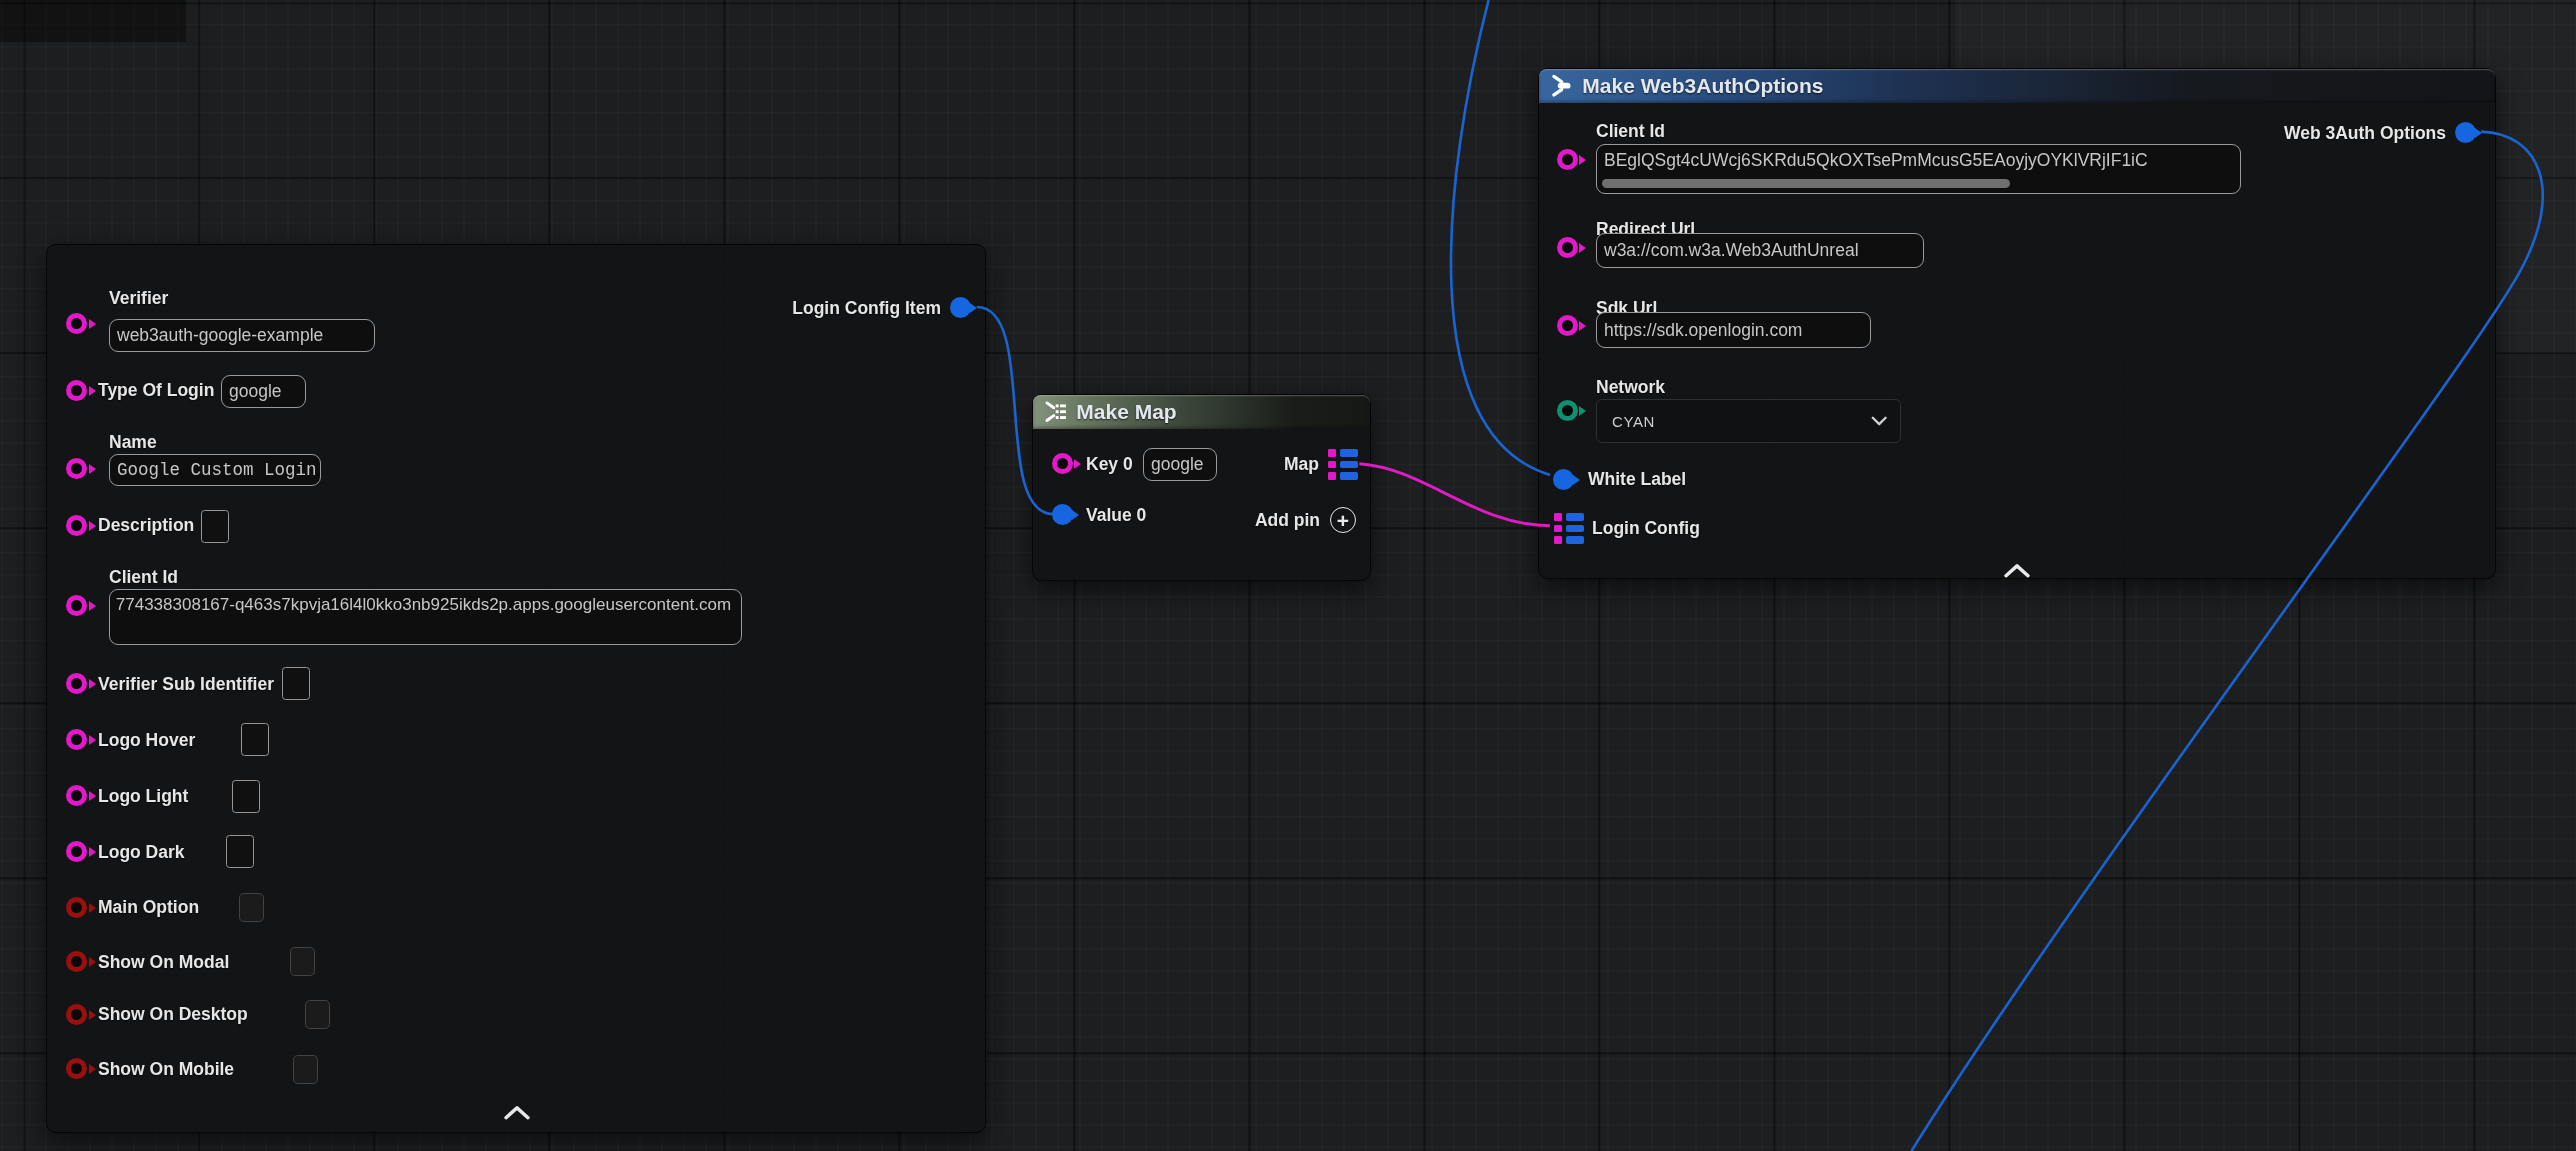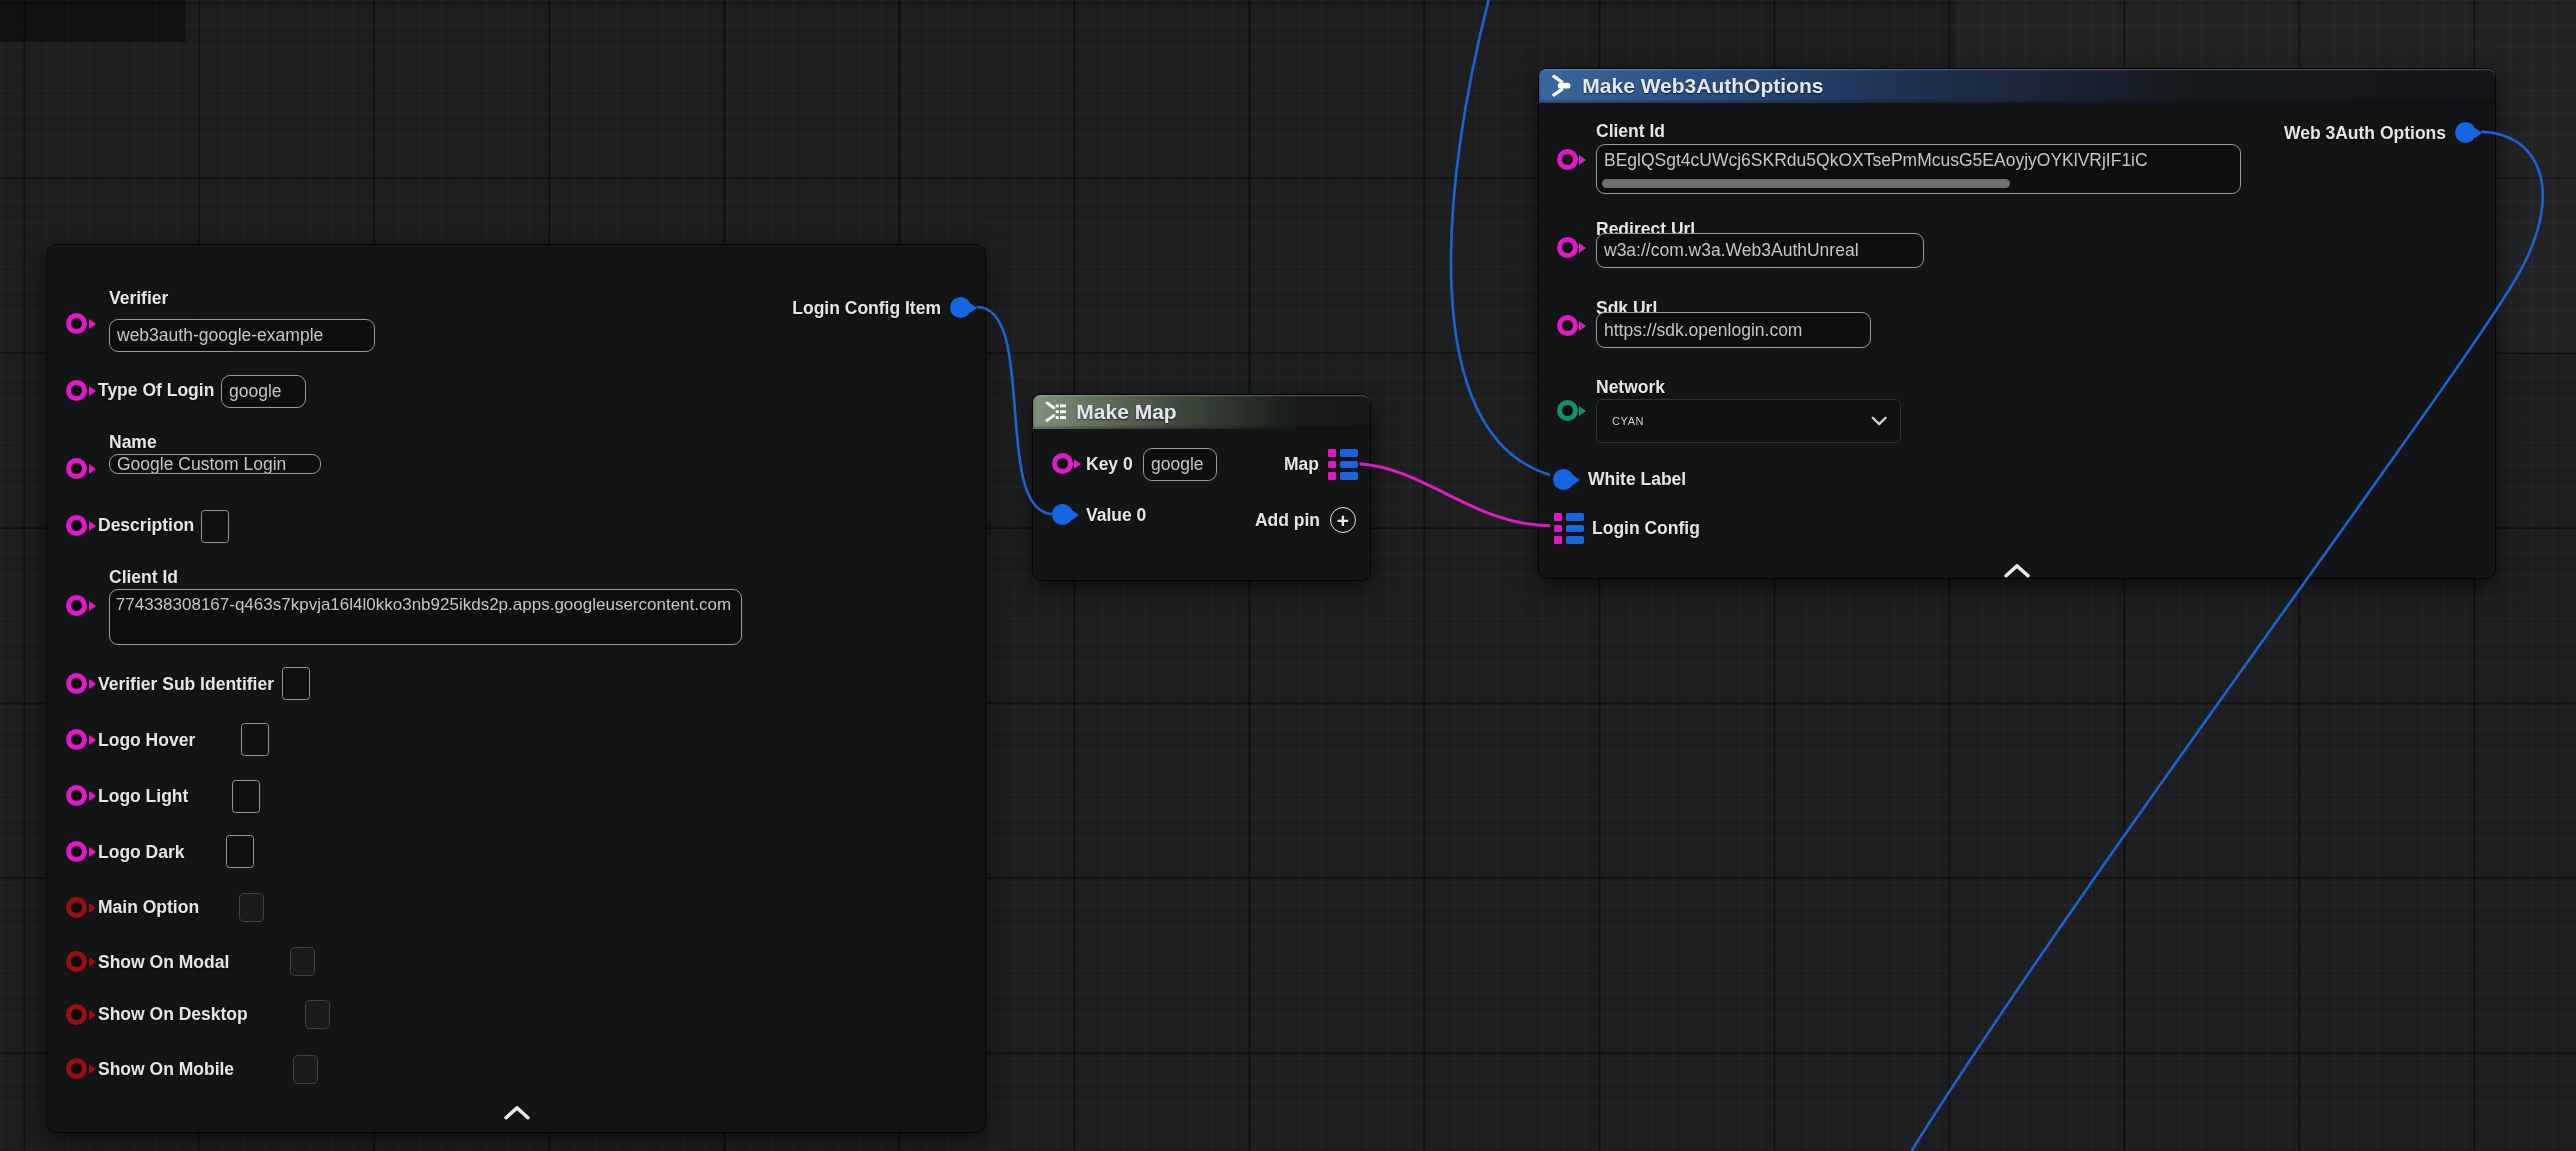--- a/index.html
+++ b/index.html
@@ -52,21 +52,21 @@
        white-space:nowrap;text-shadow:0 1.2px 1.2px rgba(0,0,0,0.65);}
   .lbl-r{text-align:right;}
   .tfield{position:absolute;background:#0e0e0e;border:1.2px solid #9a9a9a;border-radius:9px;color:#c6c6c6;
        font-size:17.5px;display:flex;align-items:center;padding:2.3px 7px;box-sizing:border-box;
        white-space:nowrap;overflow:hidden;}
   .tfield.multiline{white-space:normal;word-break:break-all;align-items:flex-start;font-size:17px;line-height:1.35;padding:3.5px 5.8px;}
   .strbox{position:absolute;width:27.5px;height:33px;background:#101010;border:1.2px solid #969696;border-radius:3.5px;box-sizing:border-box;}
   .boolbox{position:absolute;width:25px;height:29px;background:#1b1b1b;border:1.2px solid #434343;border-radius:4.7px;box-sizing:border-box;}
   .scrollbar-h{position:absolute;height:8.8px;border-radius:4.7px;background:#6f6f6f;}
   .dropdown{position:absolute;background:#101112;border:1.2px solid #2f3032;border-radius:5.8px;color:#cdd0d2;
-       font-size:11px;display:flex;align-items:center;justify-content:space-between;padding:0 13px 0 15px;box-sizing:border-box;
+       font-size:15px;display:flex;align-items:center;justify-content:space-between;padding:0 13px 0 15px;box-sizing:border-box;
        letter-spacing:0.6px;}
   .collapse-btn{position:absolute;transform:translateX(-50%);cursor:pointer;}
   .addpin-circle{position:absolute;width:26px;height:26px;border:1.8px solid #e8e8e8;border-radius:50%;
        color:#e8e8e8;display:flex;align-items:center;justify-content:center;font-size:21px;font-weight:700;box-sizing:border-box;line-height:1;}
 
   
   .wires{position:absolute;left:0;top:0;z-index:3;pointer-events:none;}
 </style>
 </head>
 <body>
@@ -84,21 +84,21 @@
     <span class="lbl" style="left:62px;top:53px;">Verifier</span>
     <span class="pin hollow c-str" style="left:19.3px;top:68px;"></span>
     <div class="tfield" style="left:62px;top:74px;width:266px;height:33px;">web3auth-google-example</div>
 
     <span class="pin hollow c-str" style="left:19.3px;top:135px;"></span>
     <span class="lbl" style="left:51px;top:145px;">Type Of Login</span>
     <div class="tfield" style="left:174px;top:130px;width:85px;height:33px;">google</div>
 
     <span class="lbl" style="left:62px;top:197px;">Name</span>
     <span class="pin hollow c-str" style="left:19.3px;top:213px;"></span>
-    <div class="tfield" style="left:62px;top:209px;width:212px;height:20px;">Google Custom Login</div>
+    <div class="tfield" style="left:62px;top:209px;width:212px;height:32px;font-family:Liberation Mono, monospace;">Google Custom Login</div>
 
     <span class="pin hollow c-str" style="left:19.3px;top:270px;"></span>
     <span class="lbl" style="left:51px;top:280px;">Description</span>
     <div class="strbox" style="left:154px;top:265px;"></div>
 
     <span class="lbl" style="left:62px;top:332px;">Client Id</span>
     <span class="pin hollow c-str" style="left:19.3px;top:350px;"></span>
     <div class="tfield multiline" style="left:62px;top:344px;width:633px;height:56px;">774338308167-q463s7kpvja16l4l0kko3nb925ikds2p.apps.googleusercontent.com</div>
 
     <span class="pin hollow c-str" style="left:19.3px;top:428px;"></span>

